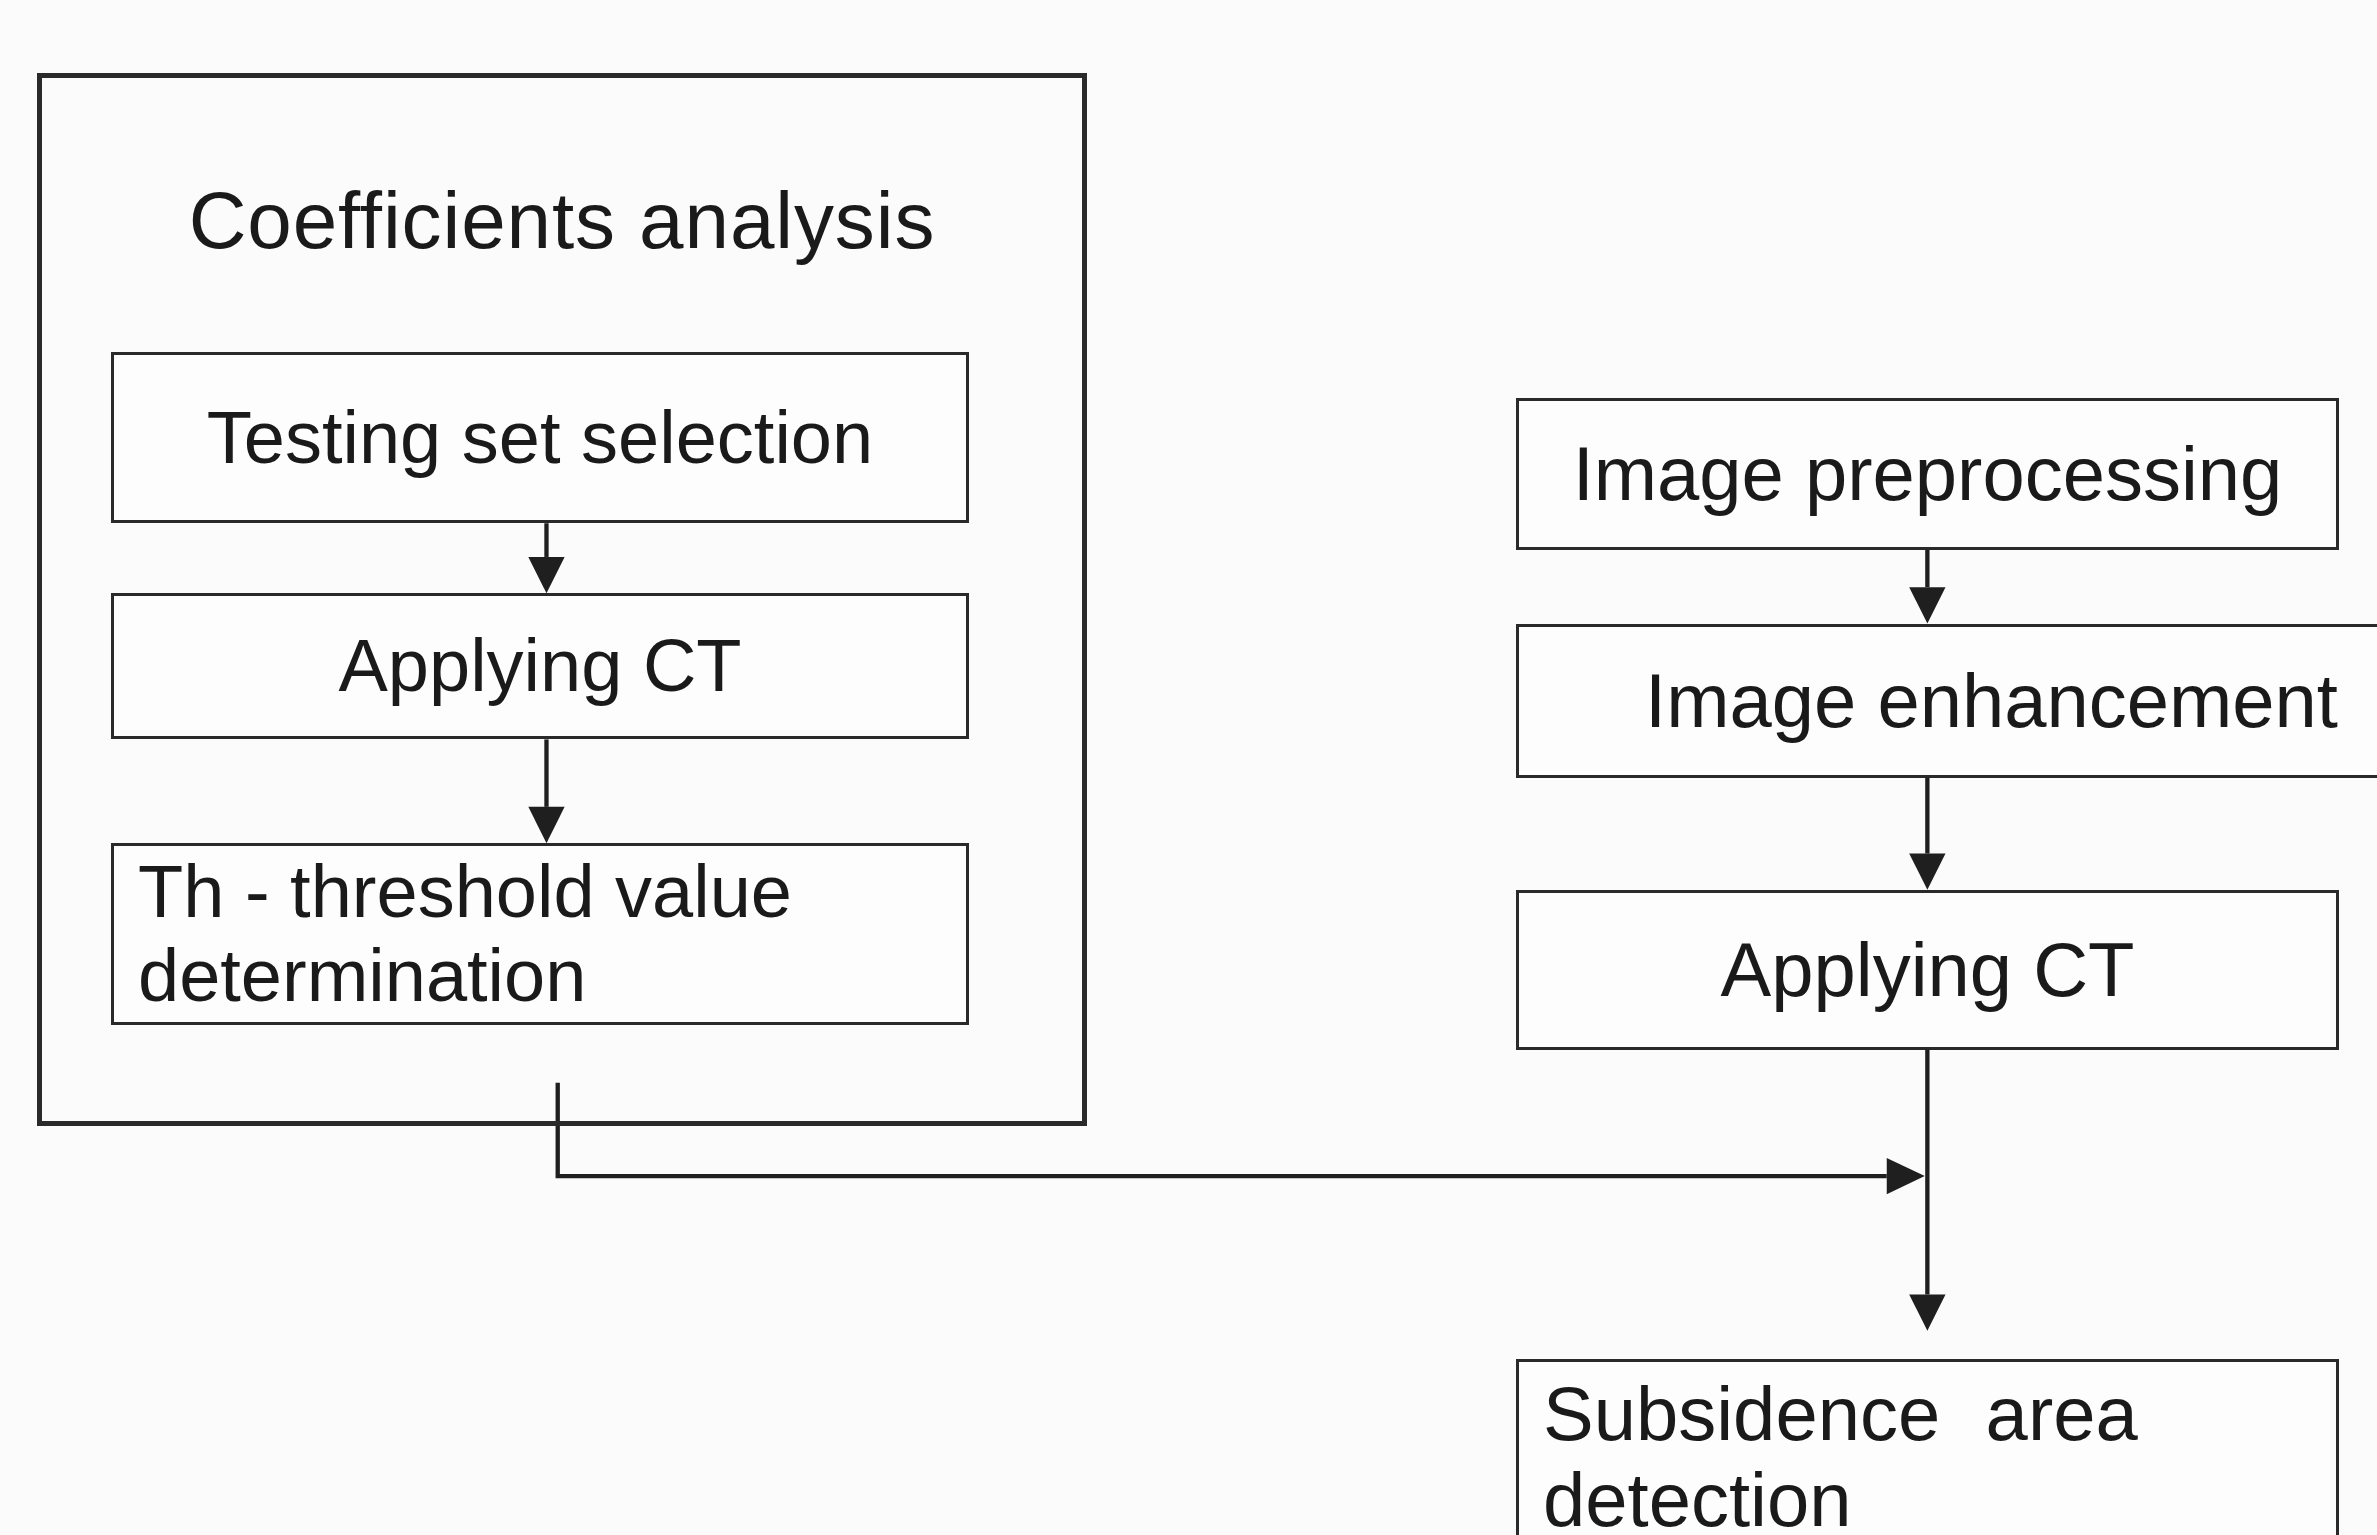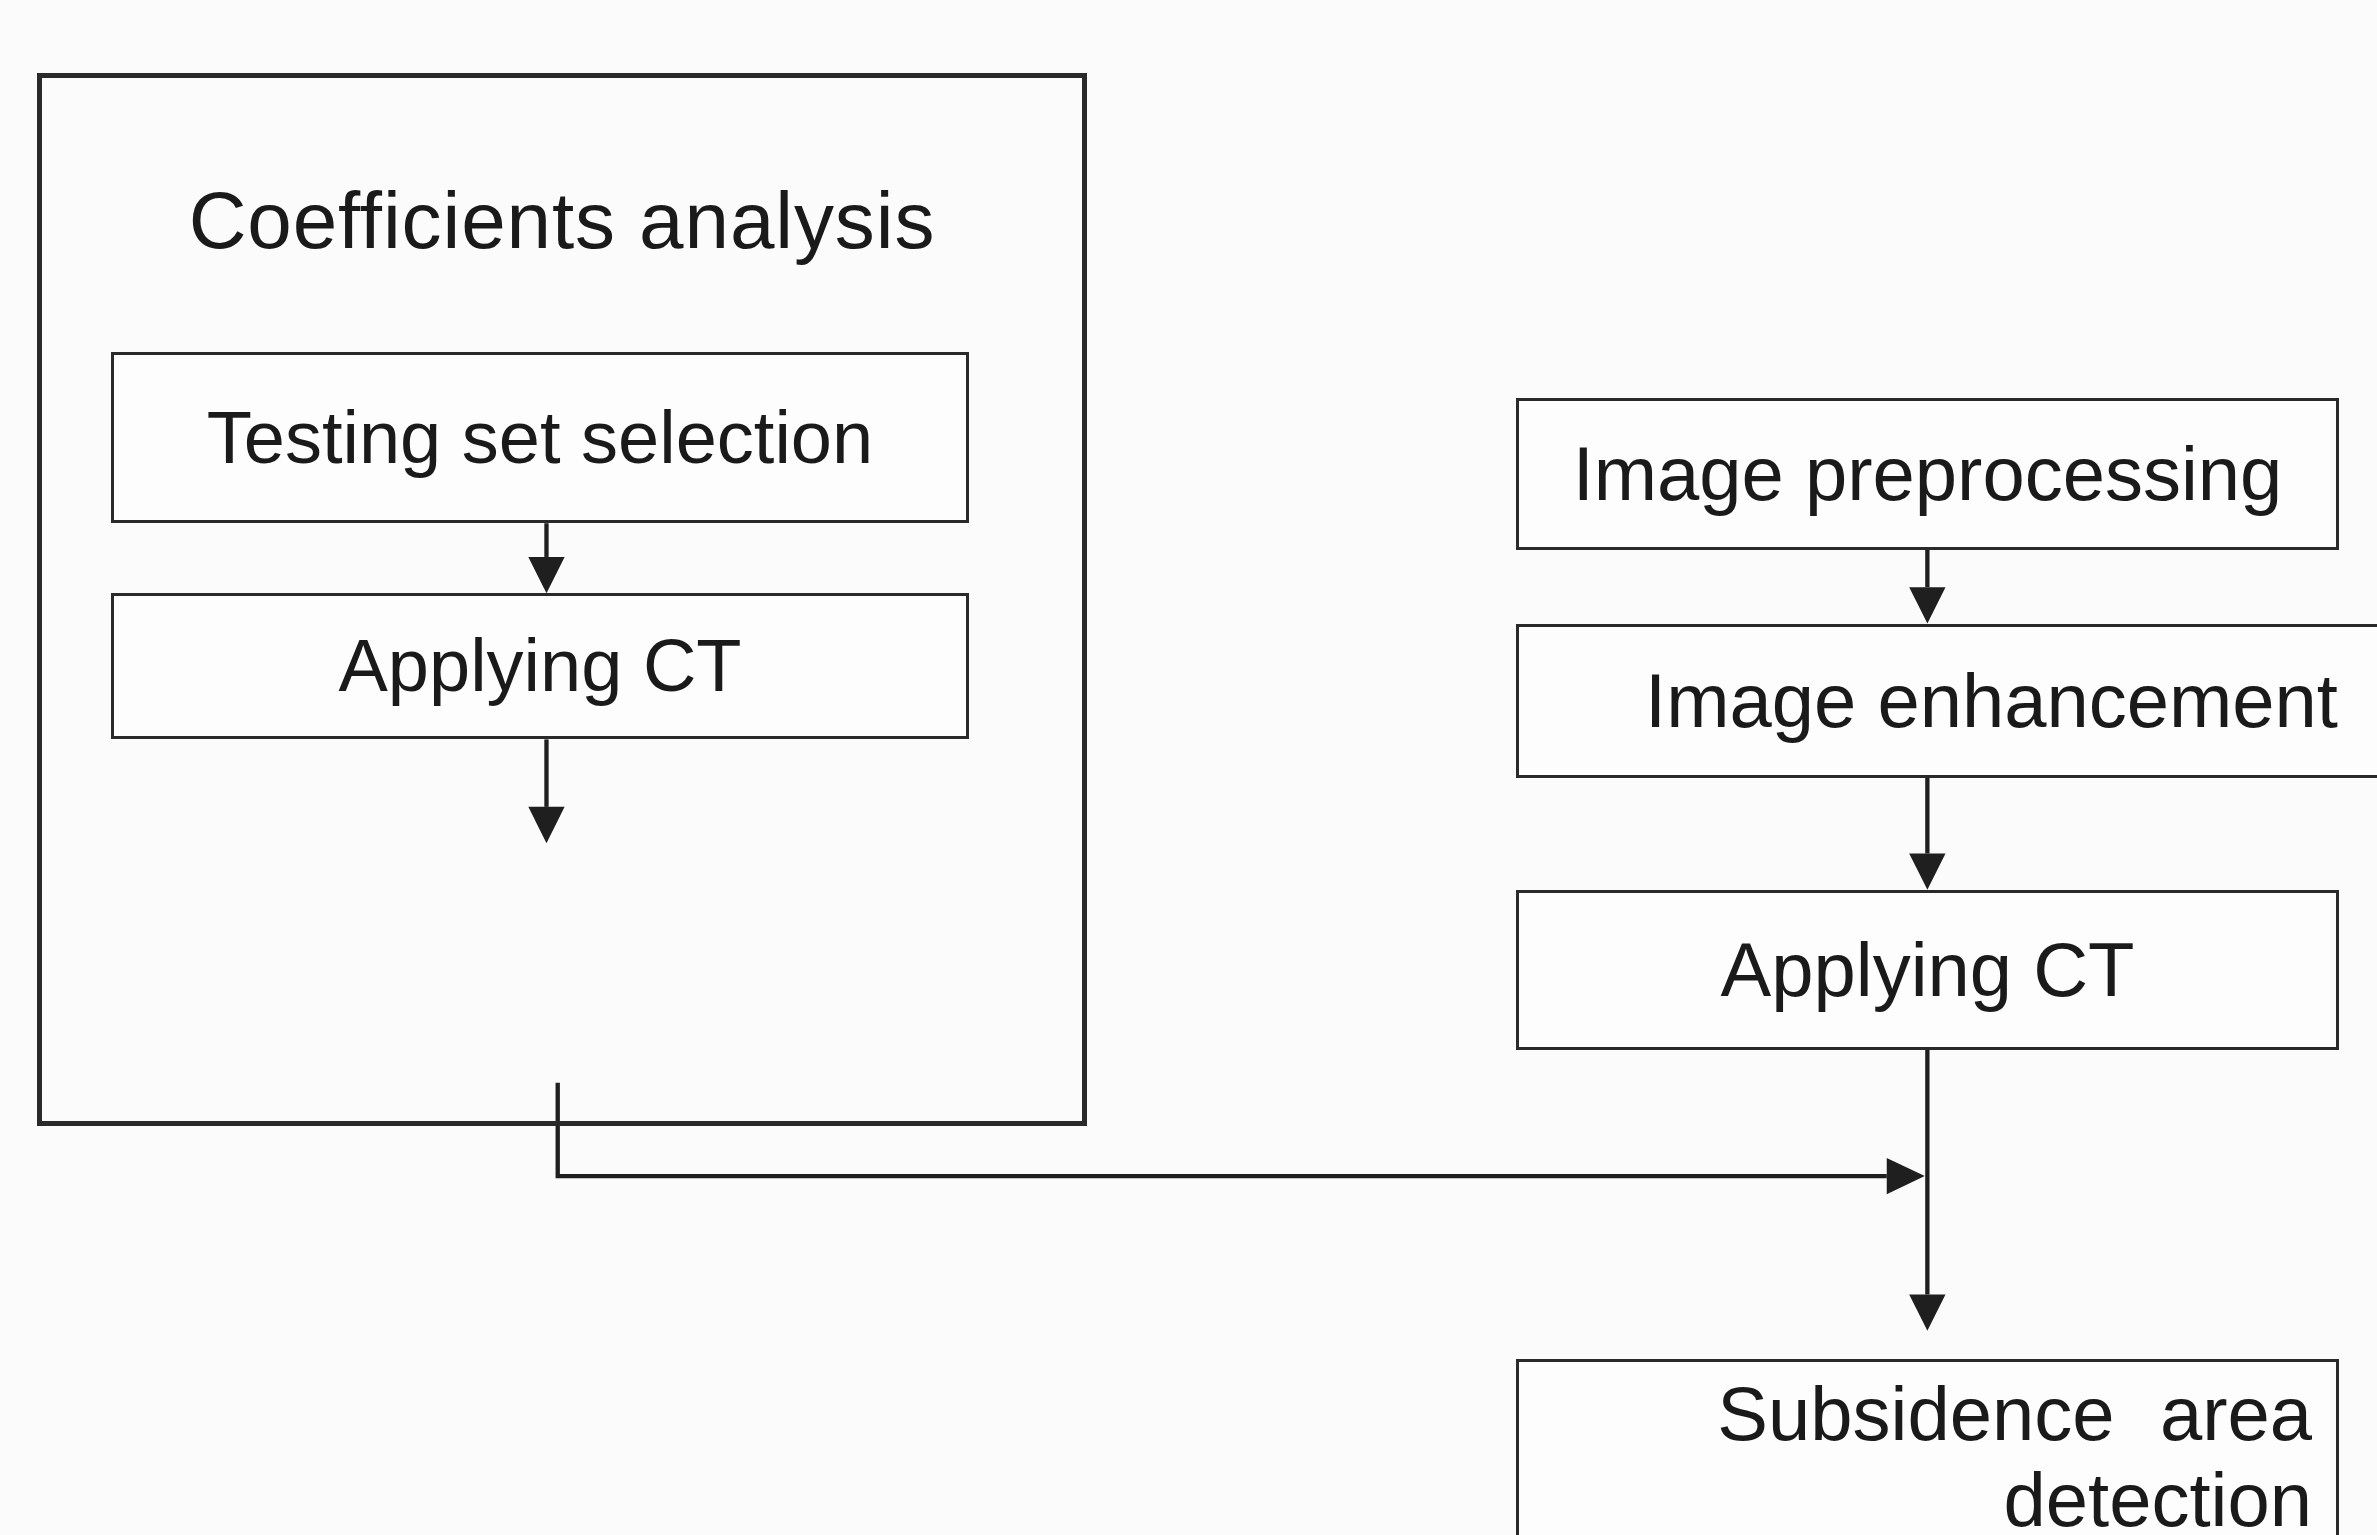--- a/index.html
+++ b/index.html
@@ -34,21 +34,21 @@
     color:var(--text);
     white-space:nowrap;
   }
   .node{
     position:absolute;
     border:3.5px solid var(--border);
     background:var(--boxfill);
     display:flex;
     align-items:center;
     justify-content:center;
-    text-align:right;
+    text-align:left;
     font-size:74px;
     line-height:1.13;
     color:var(--text);
     padding:16px 24px;
   }
   .node.right{font-size:76px;}
   .node.wide-words{word-spacing:0.32em;}
   svg.connectors{
     position:absolute;left:0;top:0;width:2377px;height:1535px;
     pointer-events:none;
@@ -99,20 +99,21 @@
   </svg>
 
   <div class="panel" style="left:37px; top:30px; width:1050px; height:1053px;margin-top:43px;">
     <div class="panel-title" style="top:97px;">Coefficients analysis</div>
   </div>
 
   <div class="node" style="left:111px; top:352px; width:858px; height:171px;">Testing set selection</div>
 
   <div class="node" style="left:111px; top:593px; width:858px; height:146px;">Applying CT</div>
 
+  <div class="node" style="left:111px; top:843px; width:858px; height:182px;">Th - threshold value determination</div>
 
   <div class="node right" style="left:1516px; top:359px; width:823px; height:152px;margin-top:39px;">Image preprocessing</div>
 
   <div class="node right" style="left:1516px; top:624px; width:951px; height:154px;">Image enhancement</div>
 
   <div class="node right" style="left:1516px; top:890px; width:823px; height:160px;">Applying CT</div>
 
   <div class="node right wide-words" style="left:1516px; top:1331px; width:823px; height:195px;margin-top:28px;">Subsidence area detection</div>
 
 </div>

